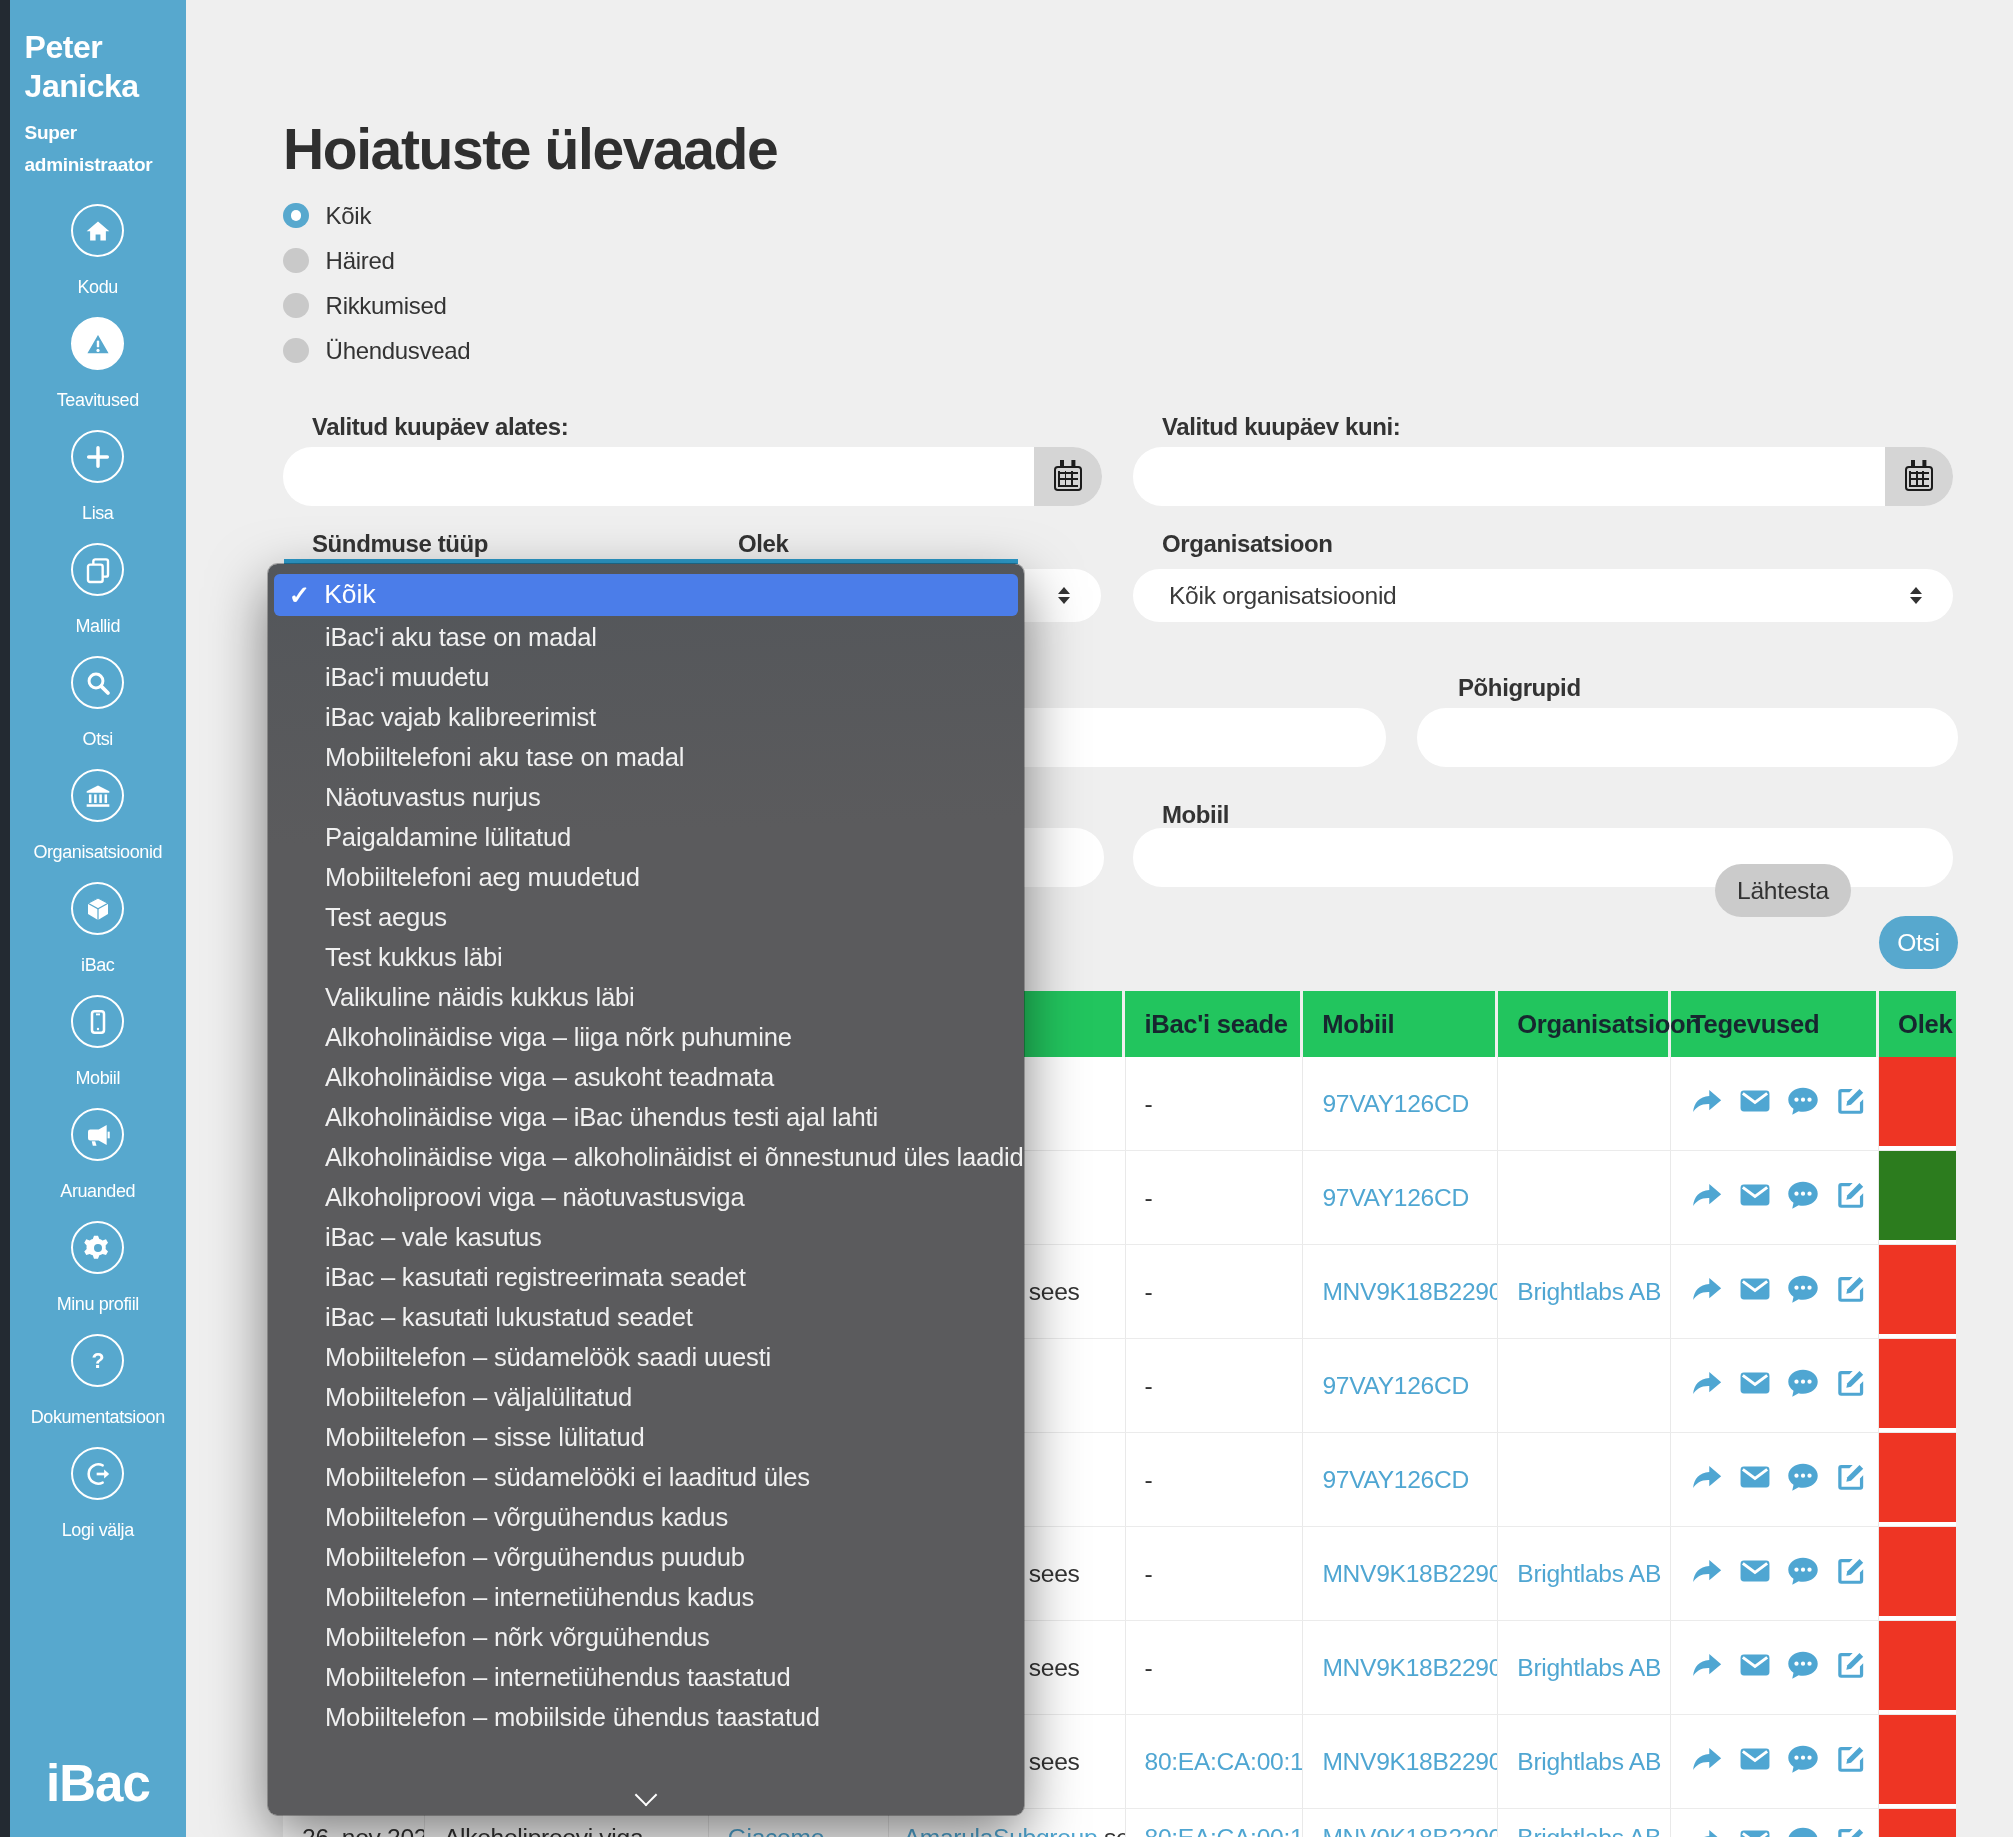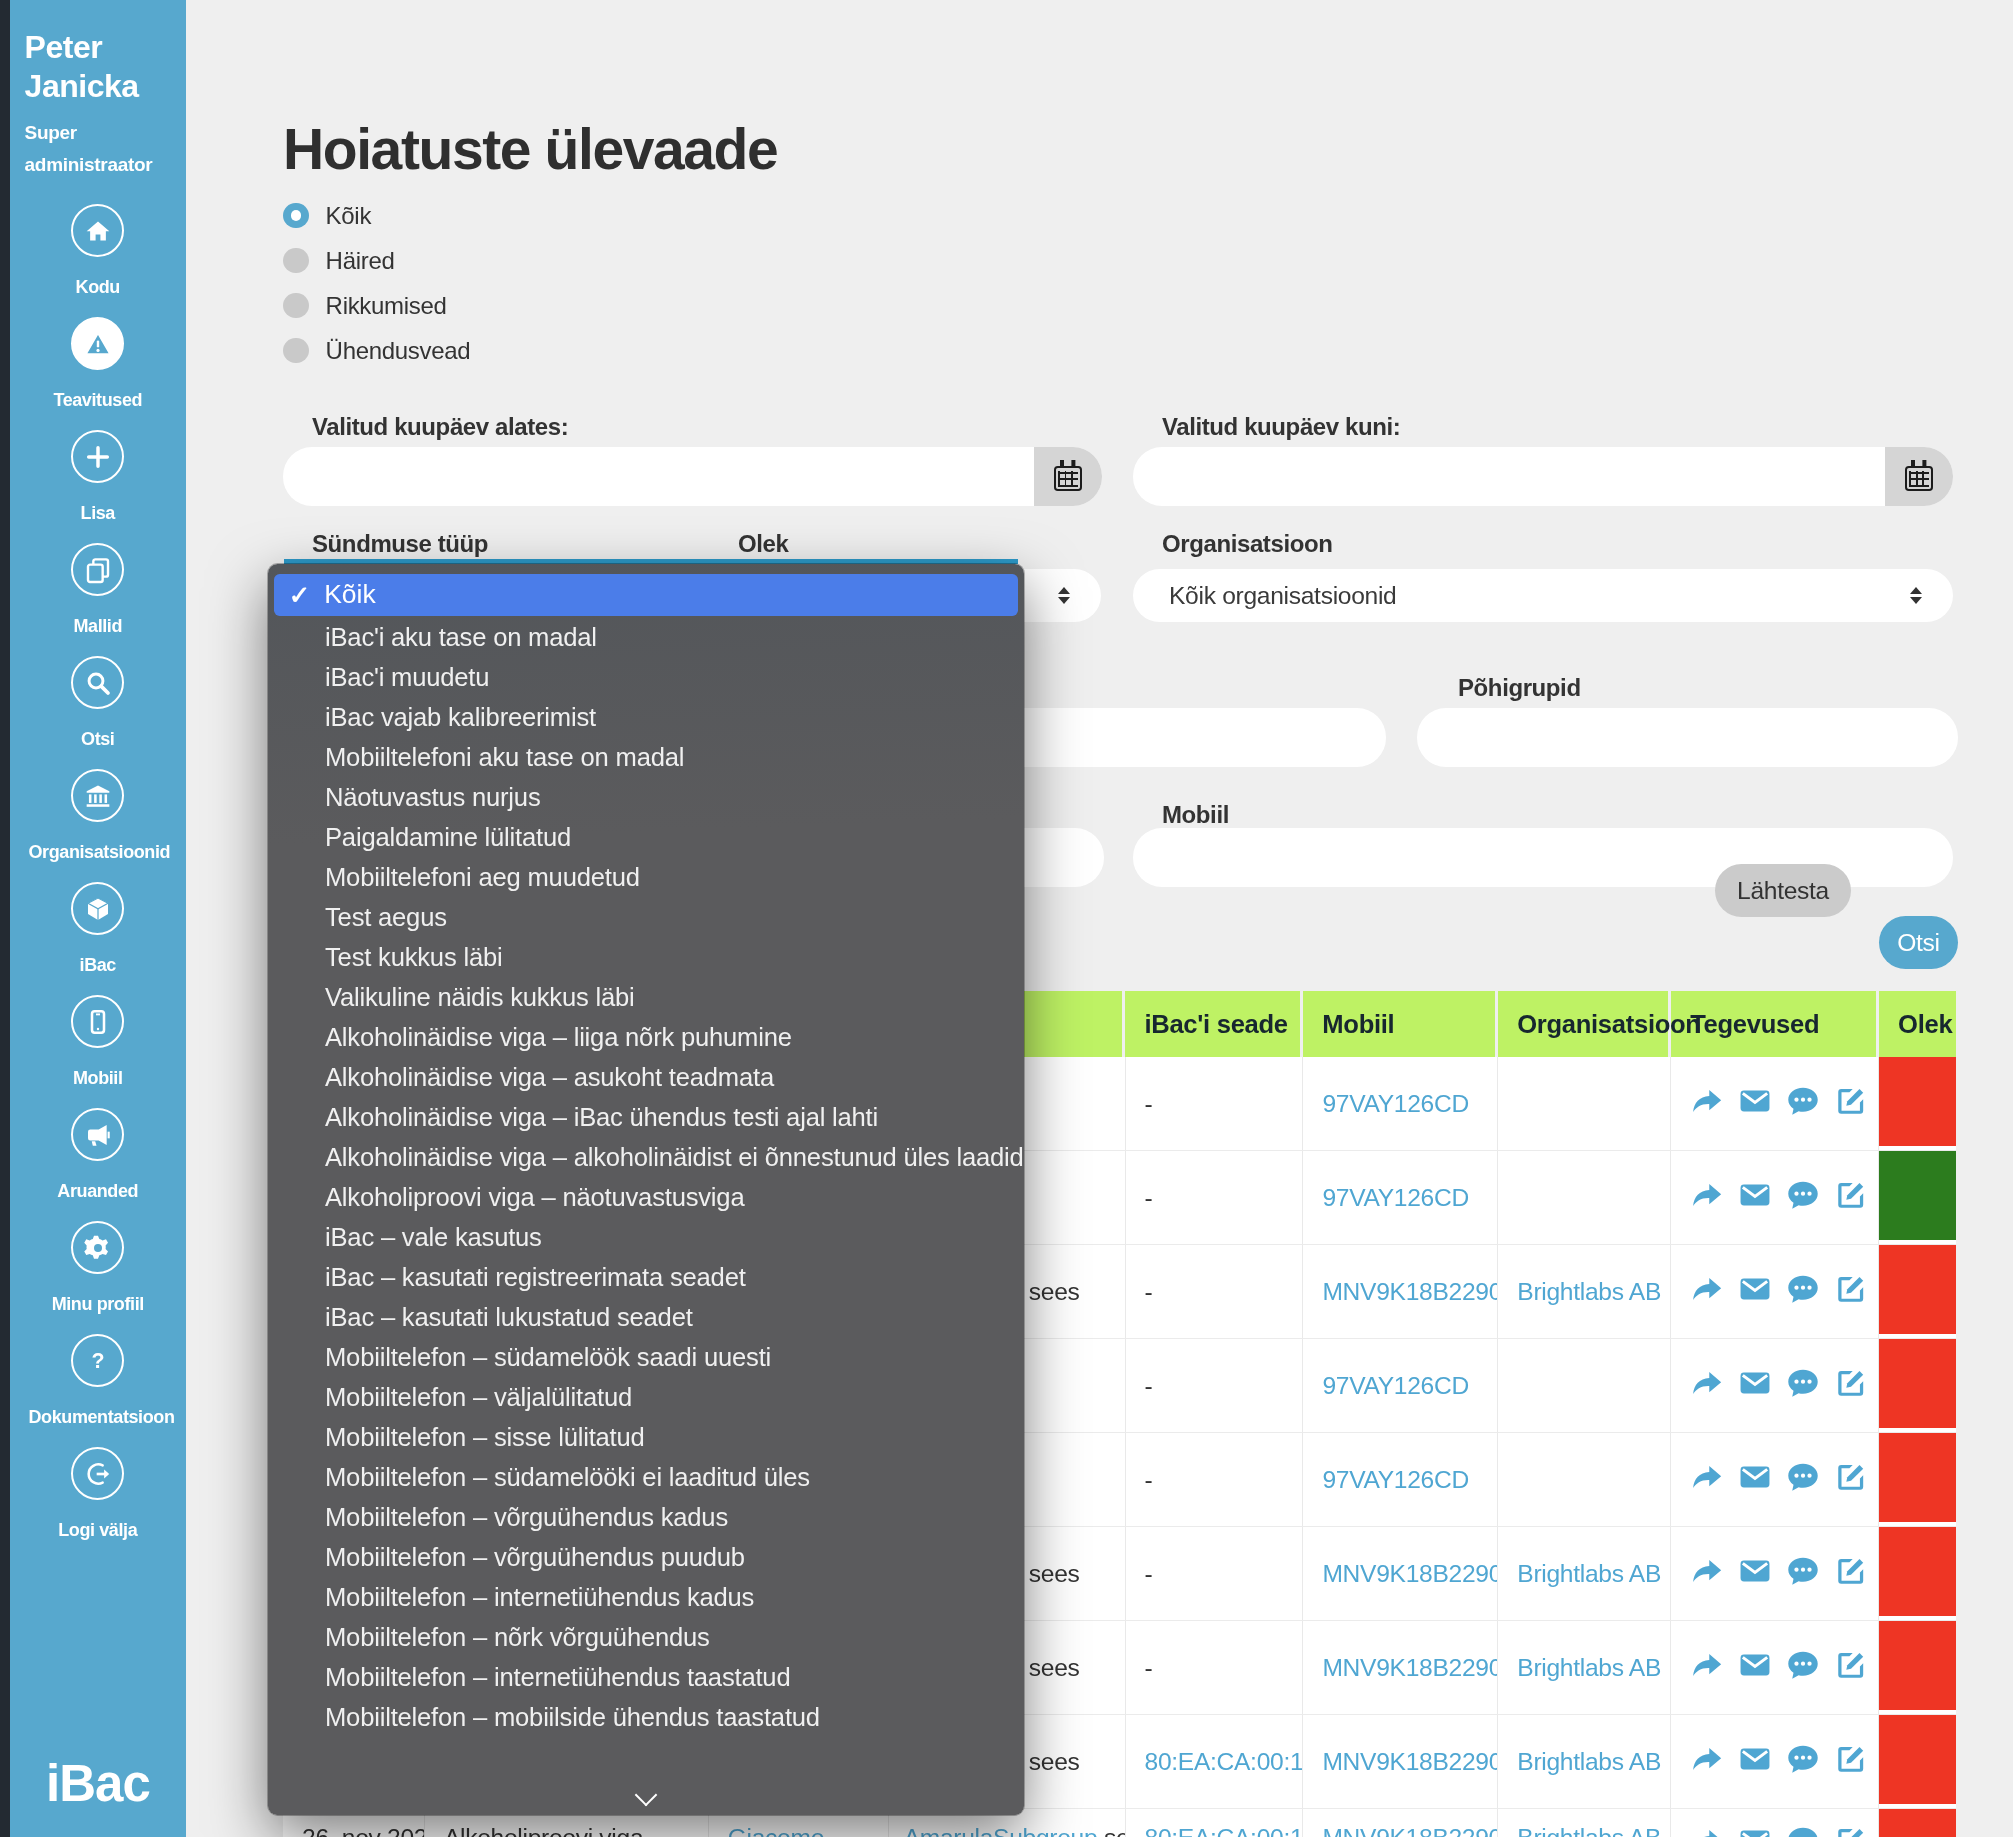--- a/index.html
+++ b/index.html
@@ -10,21 +10,21 @@
   .sidebar{position:absolute;left:0;top:0;width:186px;height:1838px;background:var(--accent,#57a8ce);color:#fff;z-index:2;}
   .sidebar::before{content:"";position:absolute;left:0;top:0;width:9.5px;height:100%;background:#232a32;}
   .user{margin:28px 7.6px 0 24.6px;}
   .user-name{font-size:32px;font-weight:bold;line-height:39px;letter-spacing:-0.5px;}
   .user-role{font-size:19px;font-weight:bold;line-height:32px;margin-top:11.4px;letter-spacing:-0.3px;}
   .nav{margin-top:23px;text-align:center;padding-left:9.5px;}
   .nav-item{margin-bottom:19px;cursor:pointer;}
   .nav-icon{width:53px;height:53px;border:2.8px solid #fff;border-radius:50%;box-sizing:border-box;margin:0 auto 4.7px;display:flex;align-items:center;justify-content:center;color:var(--accent,#57a8ce);}
   .nav-icon svg{width:32px;height:32px;display:block;}
   .nav-icon.filled{background:#fff;}
-  .nav-label{display:block;font-size:18px;font-weight:bold;letter-spacing:-0.4px;padding:0 19px;margin-top:20px;}
+  .nav-label{display:block;font-size:18px;font-weight:normal;letter-spacing:-0.4px;padding:0 19px;margin-top:20px;}
   .logo{position:absolute;bottom:24.6px;left:9.5px;width:177px;text-align:center;font-size:51px;font-weight:bold;letter-spacing:-0.9px;}
 
   
   .abs{position:absolute;}
   .page-title{left:283px;top:78px;font-size:57px;font-weight:bold;color:#2f2f2f;letter-spacing:-1.4px;}
   .lbl{font-size:24px;font-weight:bold;color:#333;letter-spacing:-0.4px;}
   .radio-row{display:flex;align-items:center;height:45px;cursor:pointer;}
   .radio{width:25.6px;height:25.6px;border-radius:50%;background:#c9c9c9;margin-right:17px;position:relative;flex:0 0 auto;}
   .radio.selected{background:var(--accent,#57a8ce);}
   .radio.selected::after{content:"";position:absolute;left:7.6px;top:7.6px;width:10.4px;height:10.4px;border-radius:50%;background:#fff;}
@@ -44,21 +44,21 @@
 
   .field-pill{background:#fff;border-radius:29px;height:59px;}
   .focus-line{left:284px;top:559px;width:734px;height:4.7px;background:#2d9ac9;z-index:5;}
 
   .btn{height:53px;border-radius:26.5px;display:flex;align-items:center;justify-content:center;font-size:24.6px;cursor:pointer;letter-spacing:-0.3px;}
   .btn-reset{background:#cbcbcb;color:#333;}
   .btn-search{background:var(--accent,#57a8ce);color:#fff;}
 
   
   .table{left:283px;top:991px;width:1673px;}
-  .thead{display:flex;height:66px;background:#bef264;}
+  .thead{display:flex;height:66px;background:#22c55e;}
   .th{box-sizing:border-box;display:flex;align-items:center;padding-left:19px;font-size:25.6px;font-weight:bold;color:#17272f;border-right:3.8px solid #efefef;letter-spacing:-0.3px;}
   .th:last-child{border-right:none;}
   .row{display:flex;height:93px;background:#fff;border-bottom:1.9px solid #ebebeb;}
   .td{box-sizing:border-box;display:flex;align-items:center;padding-left:19px;font-size:24.6px;color:#333;border-right:0.9px solid #e9e9e9;overflow:hidden;white-space:nowrap;letter-spacing:-0.3px;}
   .td:last-child{border-right:none;}
   .link{color:var(--link,#4fa6d2);cursor:pointer;}
   .td-group{justify-content:flex-end;padding-right:45px;padding-left:0;}
   .row:last-child .td{align-items:flex-start;padding-top:15px;}
   .row:last-child .td-group{justify-content:flex-start;padding-left:15px;padding-right:0;}
   .td-actions svg{width:34px;height:34px;margin-right:14px;color:var(--link,#4fa6d2);cursor:pointer;}

